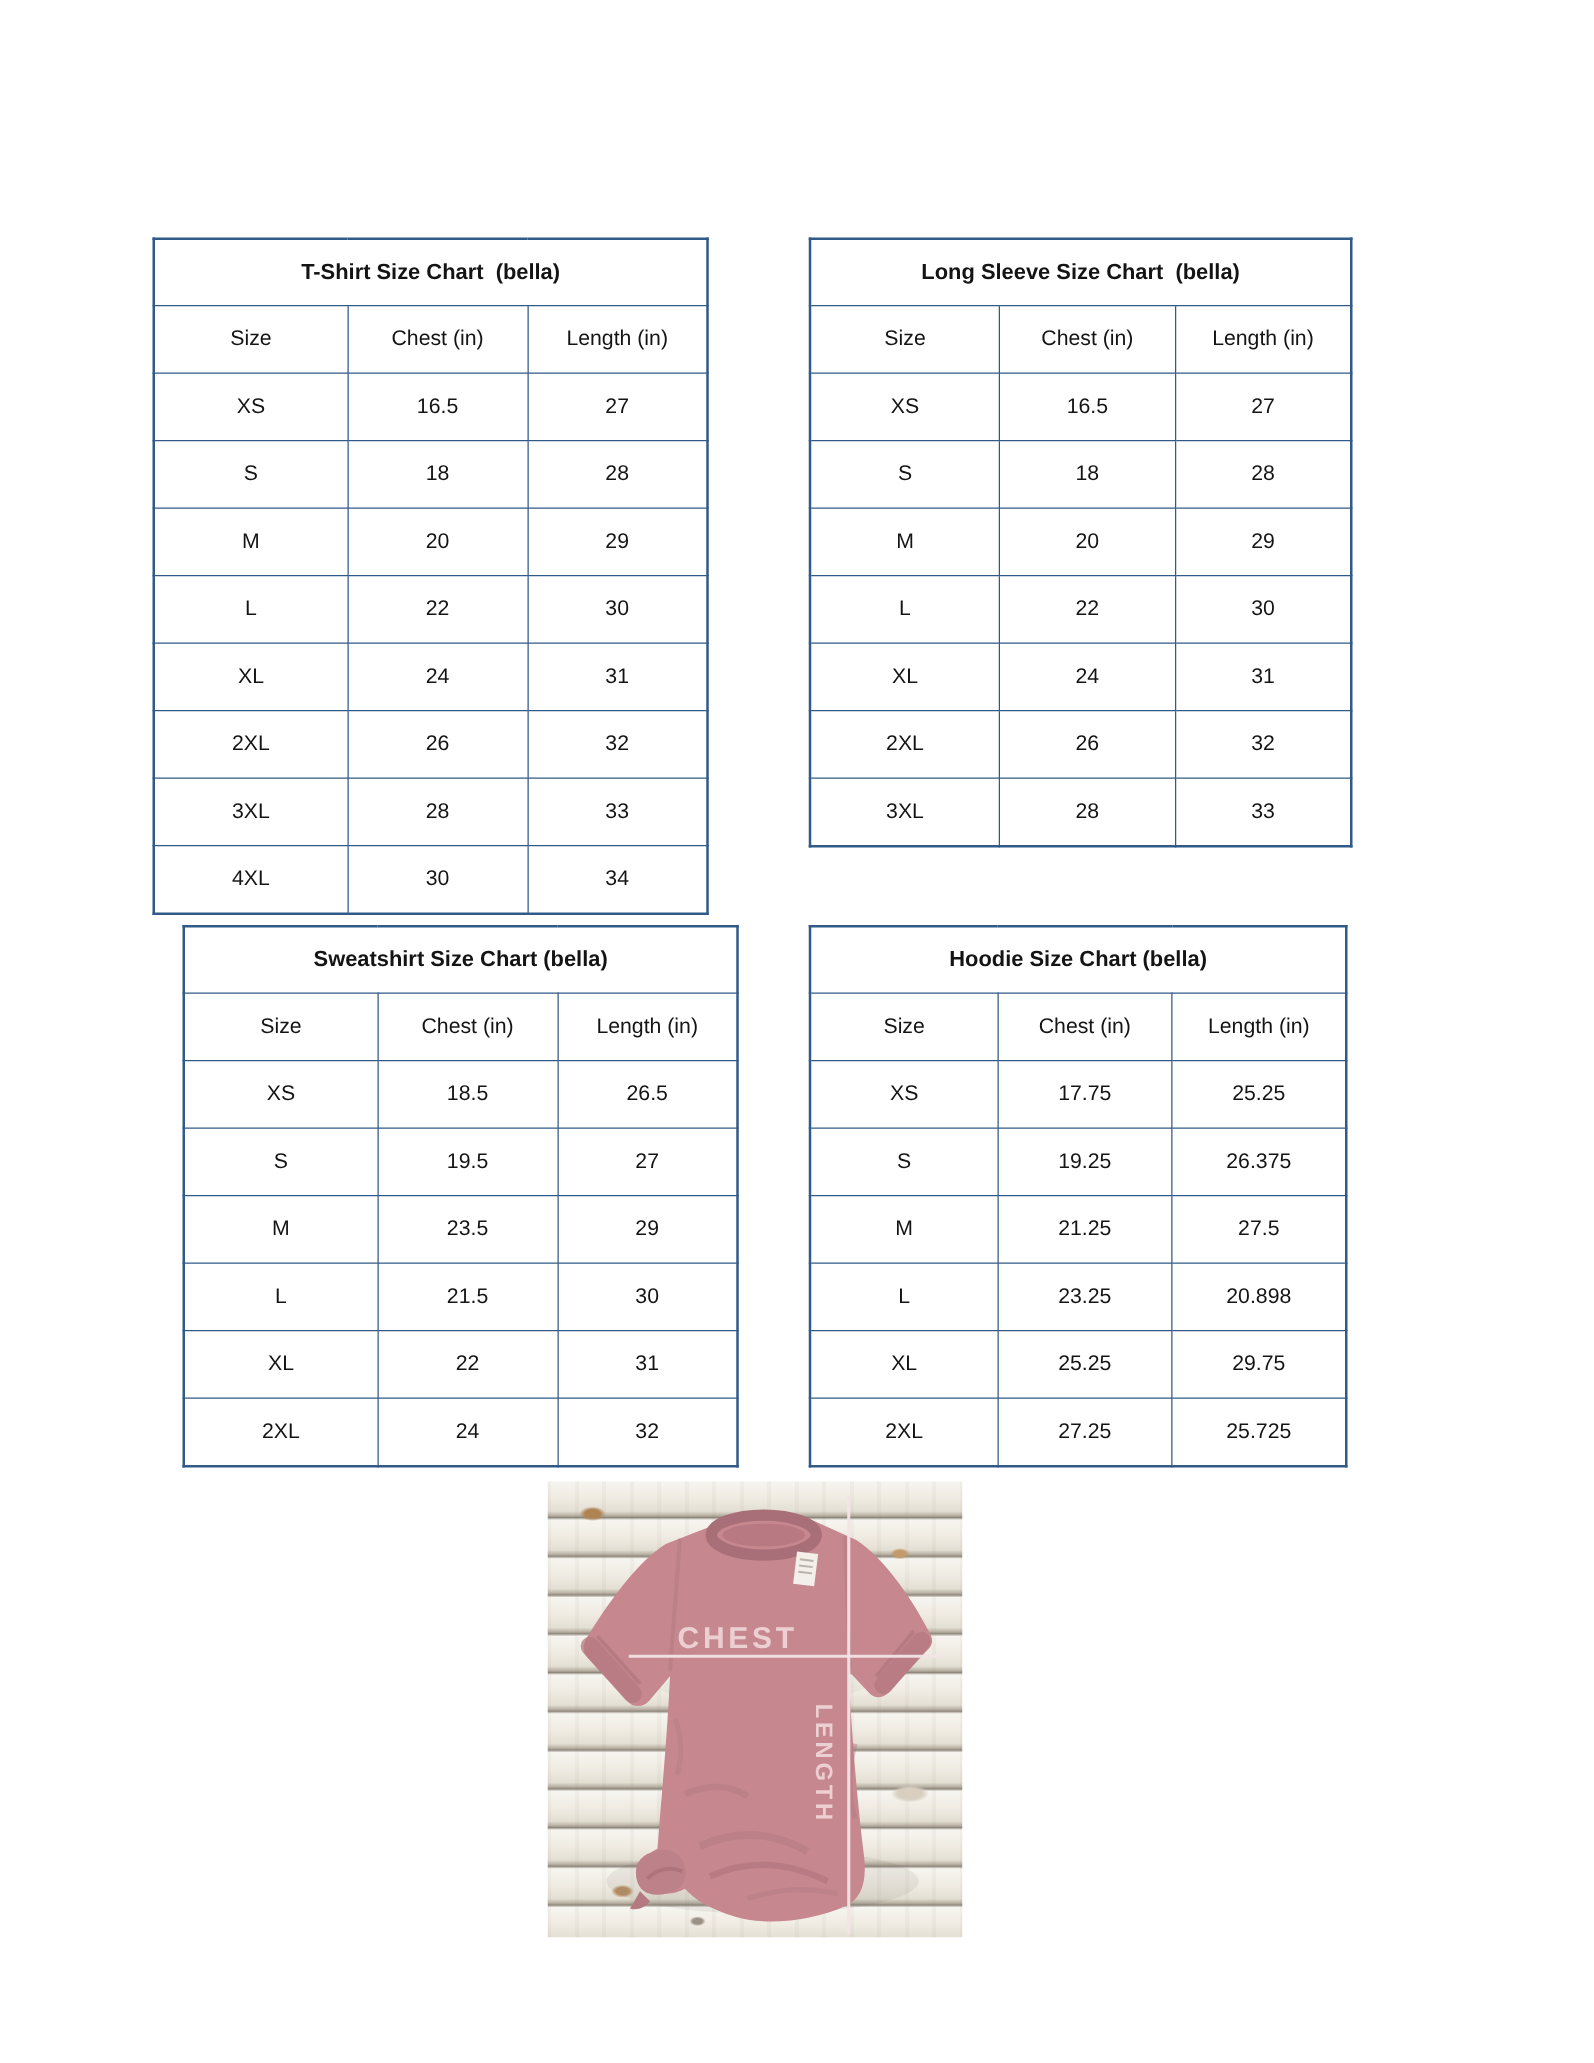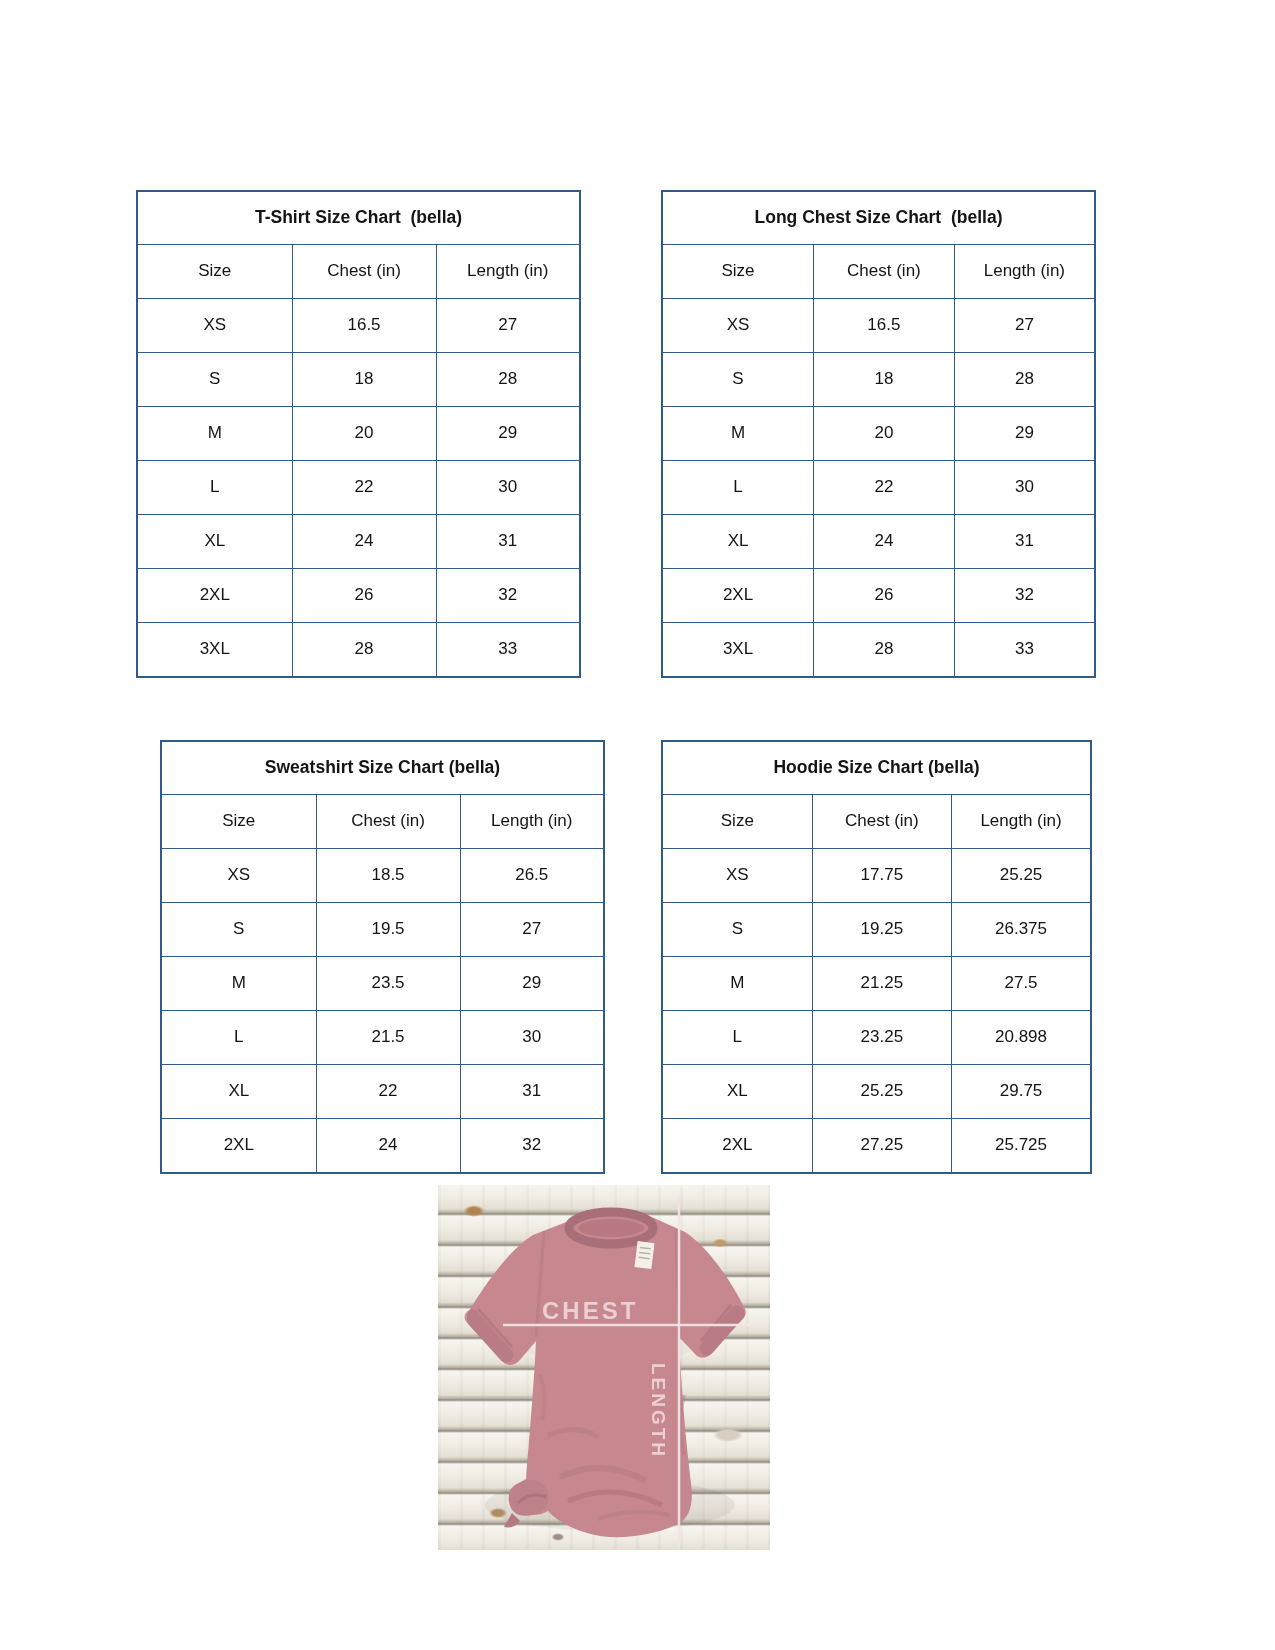--- a/index.html
+++ b/index.html
@@ -23,21 +23,20 @@
   
   .tbl{position:absolute;}
   #tbl-0{left:122px;top:190px;width:445px;}
   #tbl-1{left:647px;top:190px;width:435px;}
   #tbl-2{left:122px;top:740px;width:445px;padding-left:24px;}
   #tbl-3{left:647px;top:740px;width:431px;}
 
   .tbl table{
     width:100%;border-collapse:collapse;table-layout:fixed;
     border:2px solid var(--tb);
-    margin-left:14px;
   }
   .tbl col.c1{width:35%}
   .tbl col.c2{width:32.5%}
   .tbl col.c3{width:32.5%}
   .tbl th,.tbl td{
     border:1.5px solid var(--tb);
     text-align:center;vertical-align:middle;
     font-size:17px;line-height:1.1;
     background:#ffffff;
   }
@@ -127,34 +126,39 @@
           <tr>
             <td>2XL</td>
             <td>26</td>
             <td>32</td>
           </tr>
           <tr>
             <td>3XL</td>
             <td>28</td>
             <td>33</td>
           </tr>
+          <tr>
+            <td>4XL</td>
+            <td>30</td>
+            <td>34</td>
+          </tr>
         </tbody>
     </table>
   </div>
 
   <div class="tbl" id="tbl-1">
     <table>
       <colgroup>
           <col class="c1">
           <col class="c2">
           <col class="c3">
         </colgroup>
       <thead>
         <tr>
-            <th class="title-cell" colspan="3">Long Chest Size Chart  (bella)</th>
+            <th class="title-cell" colspan="3">Long Sleeve Size Chart  (bella)</th>
           </tr>
       </thead>
       <tbody>
           <tr>
             <th class="col-head">Size</th>
             <th class="col-head">Chest (in)</th>
             <th class="col-head">Length (in)</th>
           </tr>
           <tr>
             <td>XS</td>

